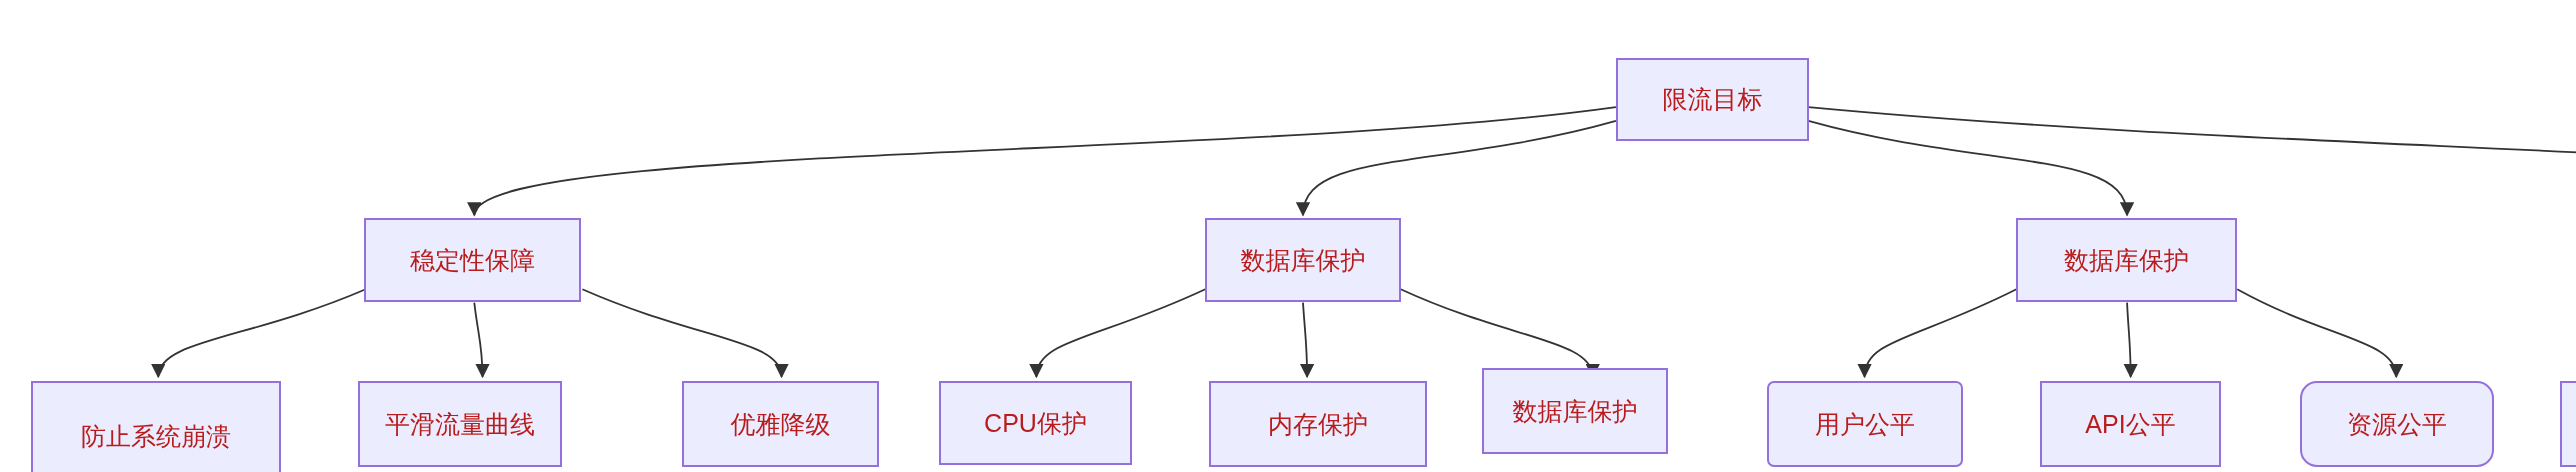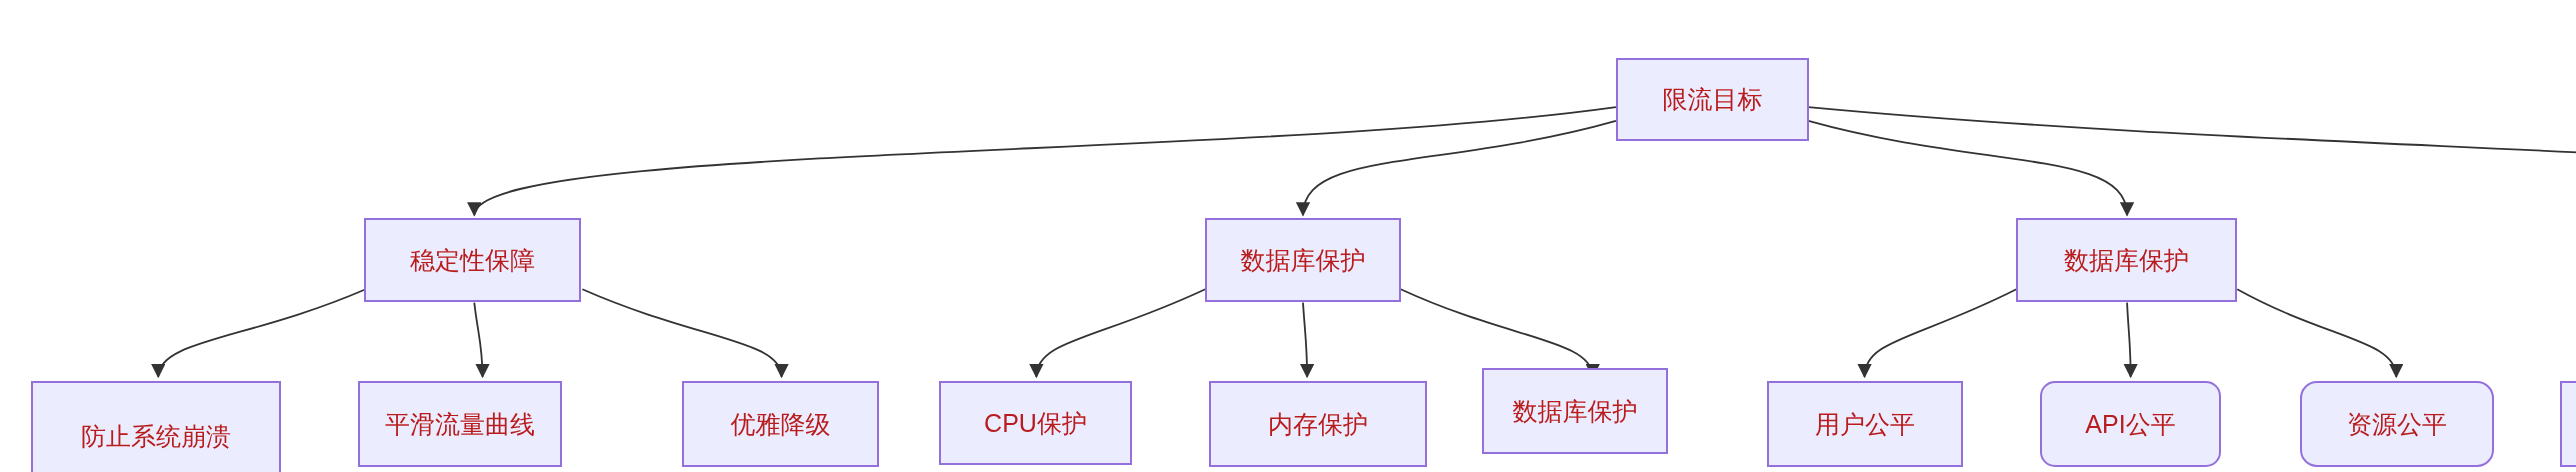--- a/index.html
+++ b/index.html
@@ -60,17 +60,17 @@
 <div class="node" style="left:364px;top:218px;width:217px;height:84px;">稳定性保障</div>
 <div class="node" style="left:1205px;top:218px;width:196px;height:84px;">数据库保护</div>
 <div class="node" style="left:2016px;top:218px;width:221px;height:84px;">数据库保护</div>
 
 <div class="node" style="left:31px;top:381px;width:250px;height:110px;">防止系统崩溃</div>
 <div class="node" style="left:358px;top:381px;width:204px;height:86px;">平滑流量曲线</div>
 <div class="node" style="left:682px;top:381px;width:197px;height:86px;">优雅降级</div>
 <div class="node" style="left:939px;top:381px;width:193px;height:84px;">CPU保护</div>
 <div class="node" style="left:1209px;top:381px;width:218px;height:86px;">内存保护</div>
 <div class="node" style="left:1482px;top:368px;width:186px;height:86px;font-family:Liberation Mono, monospace;">数据库保护</div>
-<div class="node" style="left:1767px;top:381px;width:196px;height:86px;">用户公平</div>
-<div class="node" style="left:2040px;top:381px;width:181px;height:86px;border-radius:15px;">API公平</div>
+<div class="node" style="left:1767px;top:381px;width:196px;height:86px;border-radius:7px;">用户公平</div>
+<div class="node" style="left:2040px;top:381px;width:181px;height:86px;">API公平</div>
 <div class="node" style="left:2300px;top:381px;width:194px;height:86px;border-radius:17px;">资源公平</div>
 <div class="node" style="left:2560px;top:381px;width:247px;height:86px;">保证核心功能</div>
 
 
 </body></html>

